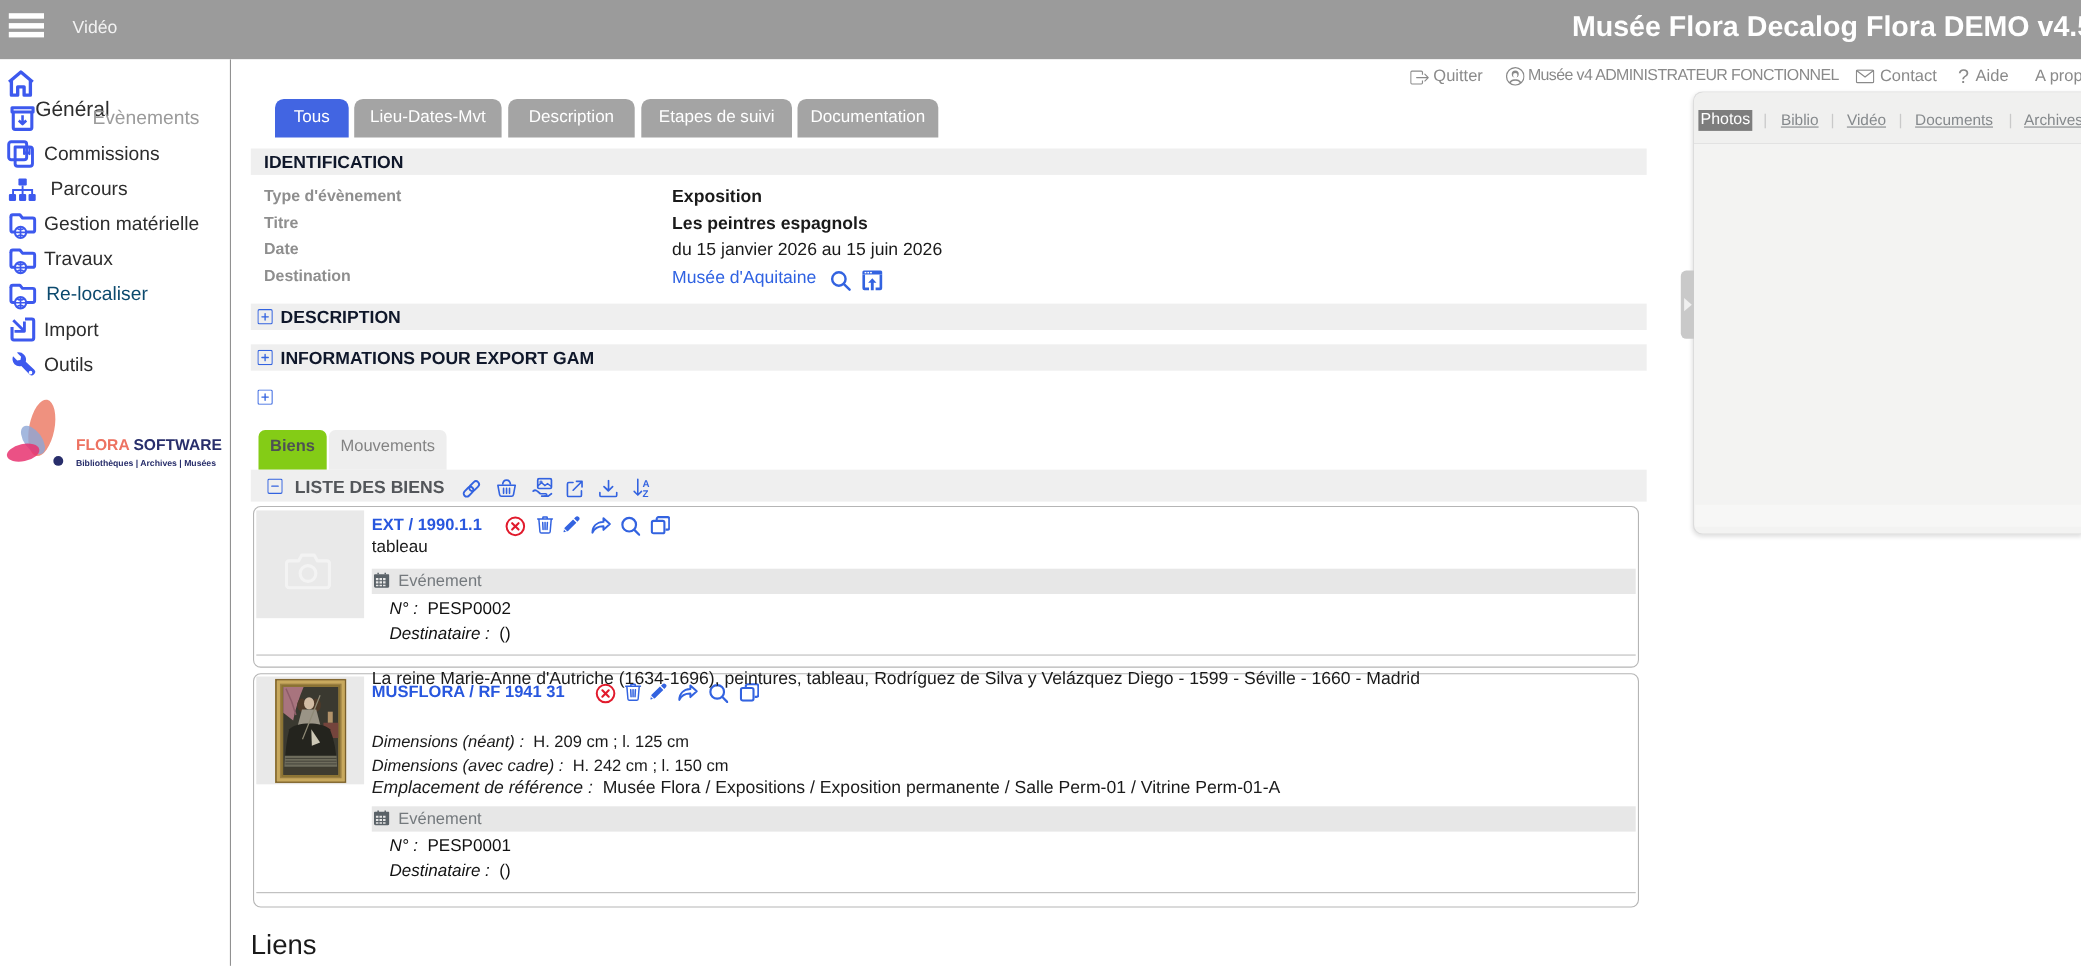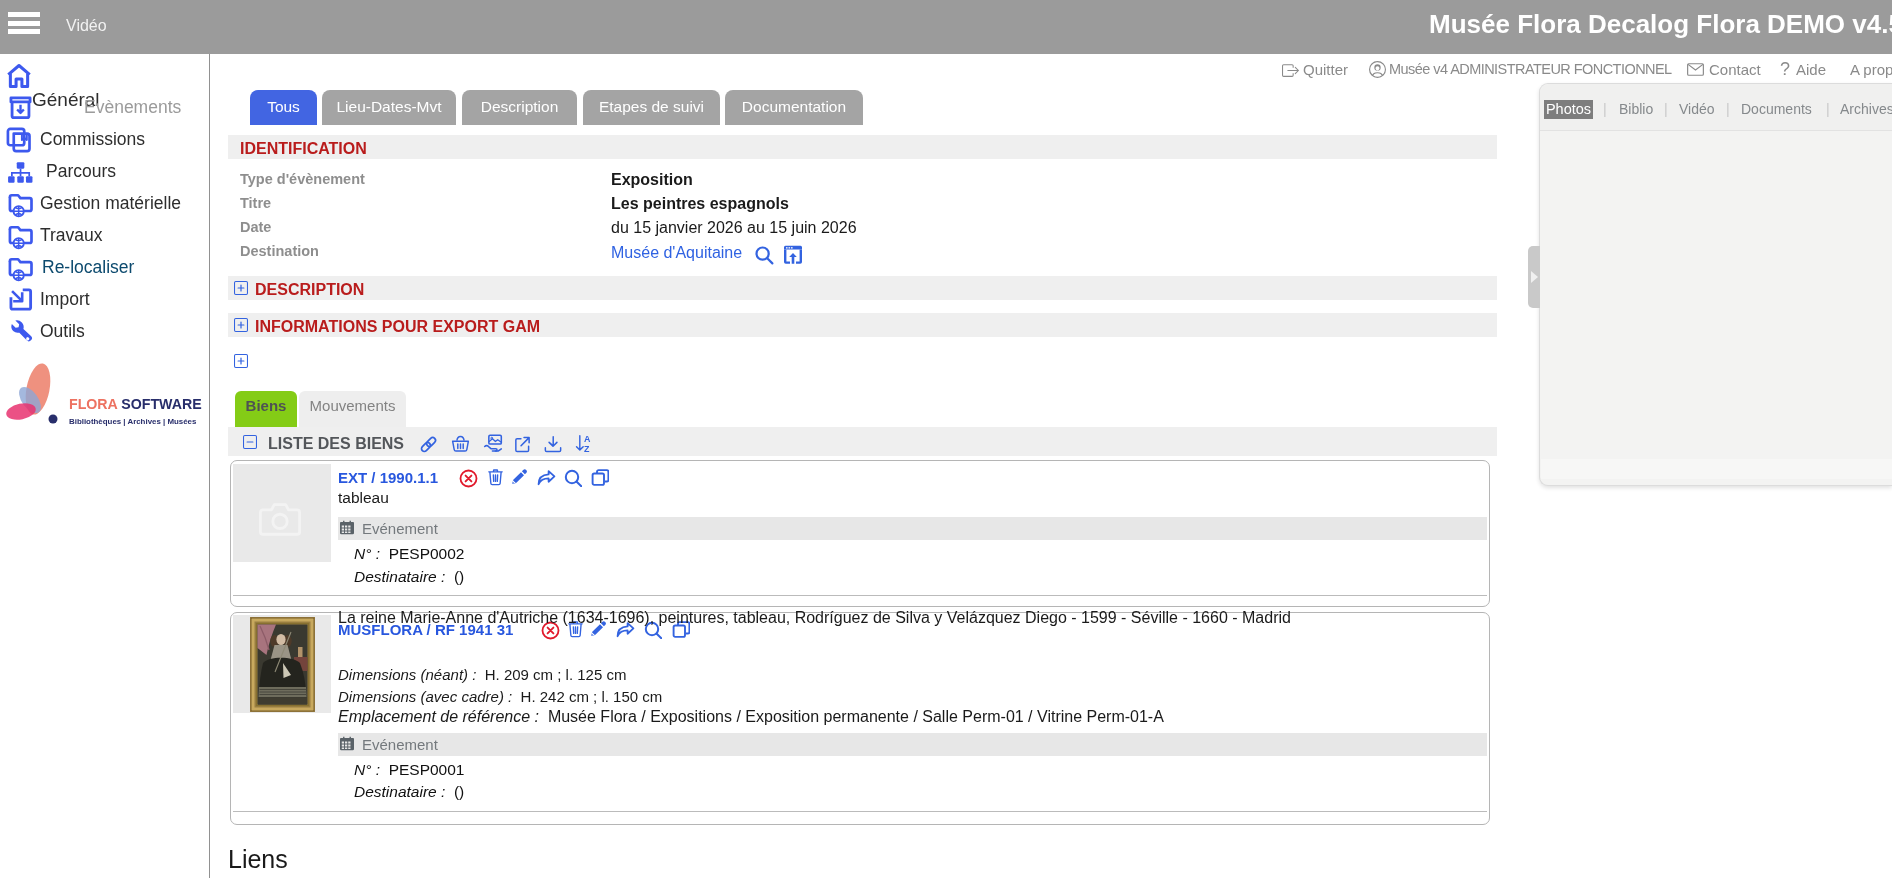--- a/index.html
+++ b/index.html
@@ -1,25 +1,25 @@
 <!DOCTYPE html>
 <html><head>
 <meta charset="utf-8">
 <style>
 * { margin:0; padding:0; box-sizing:border-box; }
 html,body { width:1892px; height:878px; overflow:hidden; background:#fff;
   font-family:"Liberation Sans", sans-serif; }
 .abs { position:absolute; white-space:nowrap; }
 .bar { position:absolute; left:228px; width:1269px; height:24px; background:#efefef;
-  color:#b91c1c; font-weight:bold; font-size:16px; line-height:21px; padding-top:3px; white-space:nowrap; }
+  color:#0f172a; font-weight:bold; font-size:16px; line-height:21px; padding-top:3px; white-space:nowrap; }
 .lbl { position:absolute; left:240px; font-size:14.5px; font-weight:bold; color:#8e8e8e; }
 .val { position:absolute; left:611px; font-size:16px; color:#1a1a1a; white-space:nowrap; }
 .tab { position:absolute; top:90px; height:35px; background:#a4a4a4; color:#fff;
   font-size:15.5px; line-height:34px; text-align:center; border-radius:8px 8px 0 0; }
-.ptab { color:#85898c; font-size:14px; line-height:18px; position:absolute; top:100px; }
+.ptab { color:#85898c; font-size:14px; line-height:18px; position:absolute; top:100px;text-decoration:underline; }
 .psep { color:#c9c9c9; font-size:14px; line-height:18px; position:absolute; top:100px; }
 .ic { position:absolute; }
 .itx { font-style:italic; }
 </style>
 </head>
 <body>
 
 <div class="abs" style="left:0;top:0;width:1892px;height:54px;background:#9b9b9b;">
   <div class="abs" style="left:8px;top:12px;width:32px;height:22px;">
     <div style="height:5px;background:#fff;"></div>
@@ -139,21 +139,21 @@
   <span class="abs" style="left:1570px;top:5px;font-size:18px;color:#8a8a8a;">?</span>
   <span class="abs" style="left:1586px;top:7px;font-size:15px;color:#8a8a8a;">Aide</span>
   <span class="abs" style="left:1640px;top:7px;font-size:15px;color:#8a8a8a;white-space:nowrap;">A propos</span>
 </div>
 
 <div class="abs" style="left:0;top:0;width:1892px;height:878px;pointer-events:none;">
   <div class="tab" style="left:250px;width:67px;background:#4265e2;">Tous</div>
   <div class="tab" style="left:322px;width:134px;">Lieu-Dates-Mvt</div>
   <div class="tab" style="left:462px;width:115px;">Description</div>
   <div class="tab" style="left:583px;width:137px;">Etapes de suivi</div>
-  <div class="tab" style="left:725px;width:138px;">Documentation</div>
+  <div class="tab" style="left:725px;width:128px;">Documentation</div>
   <div class="bar" style="top:135px;"><span style="margin-left:12px;">IDENTIFICATION</span></div>
   <div class="lbl" style="top:171px;">Type d'évènement</div>
   <div class="val" style="top:171px;font-weight:bold;">Exposition</div>
   <div class="lbl" style="top:195px;">Titre</div>
   <div class="val" style="top:195px;font-weight:bold;">Les peintres espagnols</div>
   <div class="lbl" style="top:219px;">Date</div>
   <div class="val" style="top:219px;">du 15 janvier 2026 au 15 juin 2026</div>
   <div class="lbl" style="top:243px;">Destination</div>
   <div class="val" style="top:244px;color:#2f62e2;">Musée d'Aquitaine</div>
   <svg class="ic" style="left:754px;top:245px;" width="21" height="21" viewBox="0 0 20 20" fill="none" stroke="#3363e0" stroke-width="2.1">

